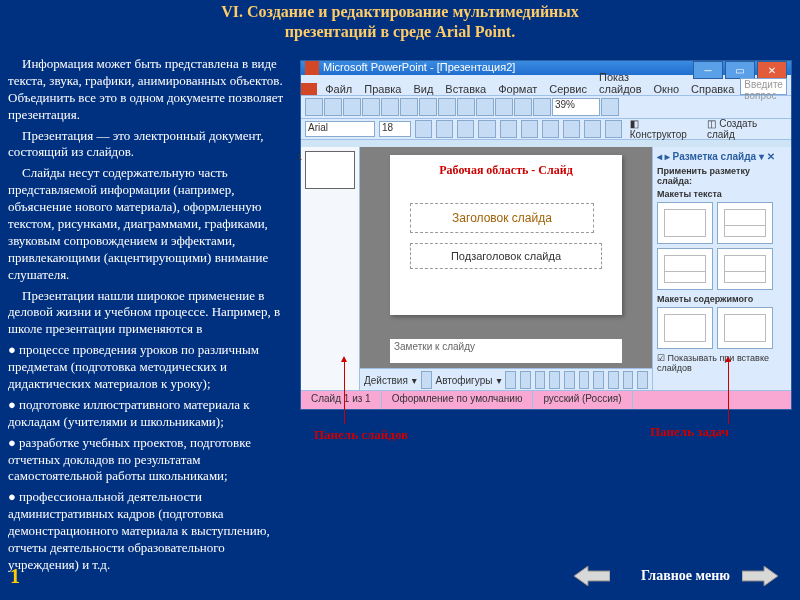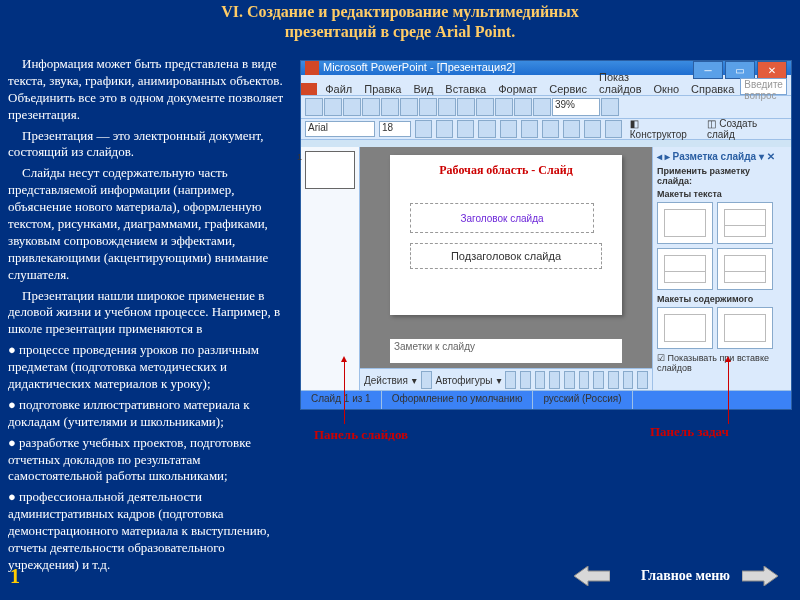--- a/index.html
+++ b/index.html
@@ -21,31 +21,31 @@
 .zoomb{width:42px;height:16px;background:#fff;border:1px solid #88aacc;font-size:10px;text-align:left;padding:0 2px;color:#333}
 .toolbar2{height:20px;background:#dbeafc;display:flex;align-items:center;gap:4px;padding:0 4px;border-bottom:1px solid #9ec0e7;font-size:10px;color:#333}
 .fontbox{width:68px;height:14px;background:#fff;border:1px solid #88aacc;font-size:10px;padding:0 2px}
 .workarea{position:absolute;top:86px;left:0;right:0;bottom:18px;display:flex}
 .slidepanel{width:50px;background:#f4f8fd;border-right:1px solid #9ec0e7;padding:4px}
 .thumb{border:1px solid #666;background:#fff;height:36px;margin-bottom:4px;position:relative}
 .thumb::before{content:"1";position:absolute;left:-9px;top:0;font-size:9px;color:#333}
 .slidearea{flex:1;background:#808080;position:relative}
 .slide{position:absolute;left:30px;top:8px;right:30px;height:160px;background:#fff;box-shadow:2px 2px 4px rgba(0,0,0,0.3)}
 .slide .lbl{position:absolute;top:8px;width:100%;text-align:center;color:#c00;font-weight:bold;font-size:12px;font-family:"Times New Roman",serif}
-.slide .ph1{position:absolute;top:48px;left:20px;right:28px;height:28px;border:1px dashed #999;text-align:center;font-size:10px;display:flex;align-items:center;justify-content:center;color:#6d28d9}
+.slide .ph1{position:absolute;top:48px;left:20px;right:28px;height:28px;border:1px dashed #999;text-align:center;font-size:12px;display:flex;align-items:center;justify-content:center;color:#a16207}
 .slide .ph2{position:absolute;top:88px;left:20px;right:20px;height:24px;border:1px dashed #999;text-align:center;font-size:11px;display:flex;align-items:center;justify-content:center;color:#333}
 .notes{position:absolute;left:30px;right:30px;bottom:28px;height:20px;background:#fff;font-size:10px;color:#666;padding:2px 4px}
 .drawbar{position:absolute;left:0;right:0;bottom:0;height:22px;background:#dbeafc;border-top:1px solid #9ec0e7;display:flex;align-items:center;gap:4px;padding:0 4px;font-size:10px;color:#333}
 .taskpane{width:130px;background:#dbeafc;border-left:1px solid #9ec0e7;font-size:10px;color:#333;padding:4px}
 .tp-title{font-size:10px;font-weight:bold;color:#2b5fa3;margin-bottom:4px}
 .tp-row{display:flex;gap:4px;margin-bottom:4px}
 .tp-lay{width:54px;height:40px;background:#fff;border:1px solid #88aacc;position:relative}
 .tp-lay::before{content:"";position:absolute;inset:6px;border:1px solid #bbb}
 .tp-lay.l2::after{content:"";position:absolute;left:6px;right:6px;top:22px;border-top:1px solid #bbb}
-.statusbar{position:absolute;left:0;right:0;bottom:0;height:18px;background:#3b82f6;border-top:1px solid #9ec0e7;display:flex;font-size:10px;color:#333}
+.statusbar{position:absolute;left:0;right:0;bottom:0;height:18px;background:#f9a8d4;border-top:1px solid #9ec0e7;display:flex;font-size:10px;color:#333}
 .statusbar span{padding:2px 10px;border-right:1px solid #9ec0e7}
 .annot{position:absolute;color:#c00;font-weight:bold;font-size:13px;font-family:"Times New Roman",serif}
 .arrow-red{position:absolute;width:1px;height:66px;background:#c00}
 .arrow-red::before{content:"";position:absolute;top:-5px;left:-3px;border:3px solid transparent;border-bottom:6px solid #c00}
 .pagenum{position:absolute;left:10px;bottom:12px;color:#ffcc00;font-size:20px;font-weight:bold}
 .mainmenu{position:absolute;right:70px;bottom:16px;color:#fff;font-weight:bold;font-size:14px}
 .nav-ar{position:absolute;bottom:14px}
 .nav-ar svg{display:block}
 .chk{font-size:9px;color:#333;margin-top:4px}
 </style>

